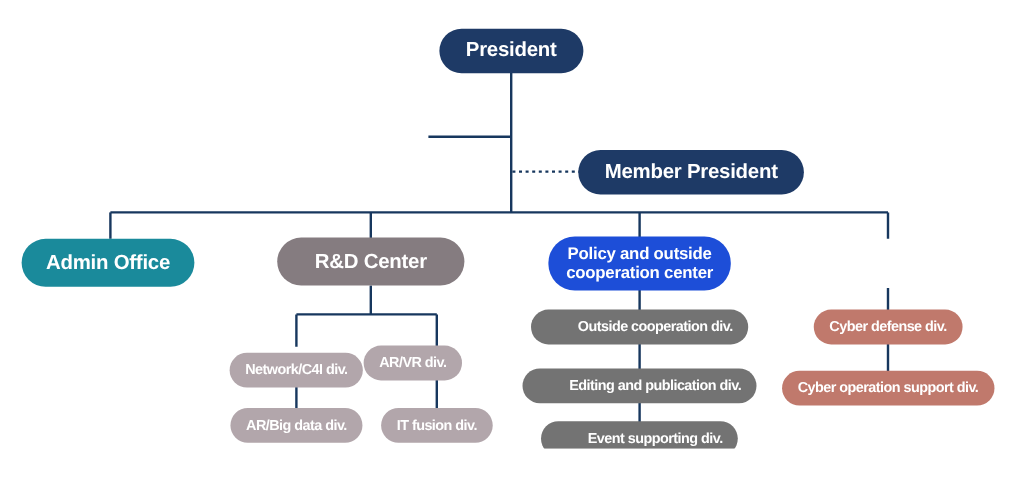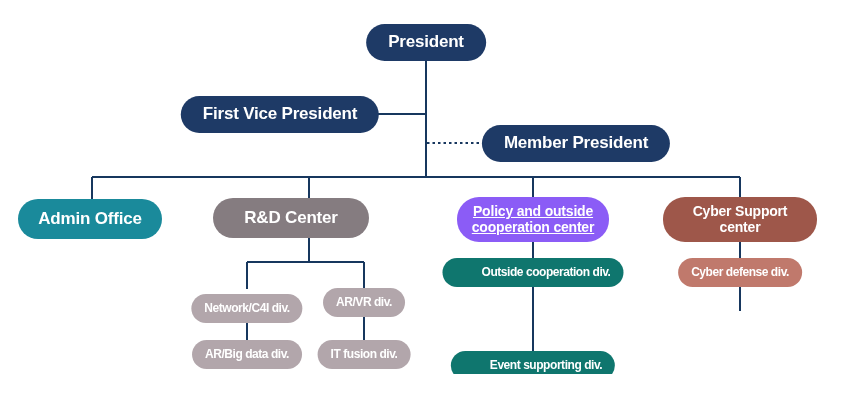--- a/index.html
+++ b/index.html
@@ -40,24 +40,24 @@
   .tier2-wrap {
     height: 45px; font-size: 14px; padding: 0 10px;
     white-space: normal; border-radius: 22px; letter-spacing: -0.2px;
   }
   .sub {
     height: 29px; font-size: 12px; padding: 0 13px; letter-spacing: -0.45px;
   }
   .navy   { background: #1e3a66; }
   .teal   { background: #1a8a9b; }
   .gray   { background: #857c80; }
-  .green  { background: #8b5cf6; text-decoration: underline; }
+  .green  { background: #1d4ed8; }
   .maroon { background: #9e574a; }
   .lgray  { background: #b2a6ab; }
-  .lgreen { background: #0f766e; padding-left: 39px; }
+  .lgreen { background: #737373; padding-left: 39px; }
   .lred   { background: #c0796c; }
 </style>
 </head>
 <body>
 
 <div class="canvas">
 
   <svg class="lines" viewBox="0 0 842 409" xmlns="http://www.w3.org/2000/svg">
     <g stroke="#17375e" stroke-width="2" fill="none">
 
@@ -82,41 +82,41 @@
       <path d="M364,316 V341"></path>
 
       <path d="M533,240 V353"></path>
 
       <path d="M740,240 V311"></path>
     </g>
   </svg>
 
   <div class="pill tier1 navy" style="left:426px; top:24px;">President</div>
 
-  <div class="pill tier1 navy" style="left:280px; top:96px;">First Vice President</div>
 
   <div class="pill tier1 navy" style="left:576px; top:125px;">Member President</div>
 
   <div class="pill tier2 teal" style="left:90px; top:199px; min-width:144px;">Admin Office</div>
 
-  <div class="pill tier2 gray" style="left:291px; top:198px; min-width:156px;text-align:center;">R&amp;D Center</div>
+  <div class="pill tier2 gray" style="left:309px; top:198px; min-width:156px;text-align:center;">R&amp;D Center</div>
 
   <div class="pill tier2-wrap green" style="left:533px; top:197px; width:152px;">Policy and outside cooperation center</div>
 
-  <div class="pill tier2-wrap maroon" style="left:740px; top:197px; width:154px;">Cyber Support center</div>
 
   <div class="pill sub lgray" style="left:247px; top:294px;">Network/C4I div.</div>
 
-  <div class="pill sub lgray" style="left:364px; top:288px;">AR/VR div.</div>
+  <div class="pill sub lgray" style="left:344px; top:288px;">AR/VR div.</div>
 
   <div class="pill sub lgray" style="left:247px; top:340px;">AR/Big data div.</div>
 
   <div class="pill sub lgray" style="left:364px; top:340px;">IT fusion div.</div>
 
   <div class="pill sub lgreen" style="left:533px; top:258px;">Outside cooperation div.</div>
 
+  <div class="pill sub lgreen" style="left:533px; top:307px;">Editing and publication div.</div>
 
   <div class="pill sub lred" style="left:740px; top:258px;">Cyber defense div.</div>
 
   <div class="pill sub lgreen" style="left:533px; top:351px;">Event supporting div.</div>
 
+  <div class="pill sub lred" style="left:740px; top:309px;">Cyber operation support div.</div>
 
 </div>
 
 </body></html>

